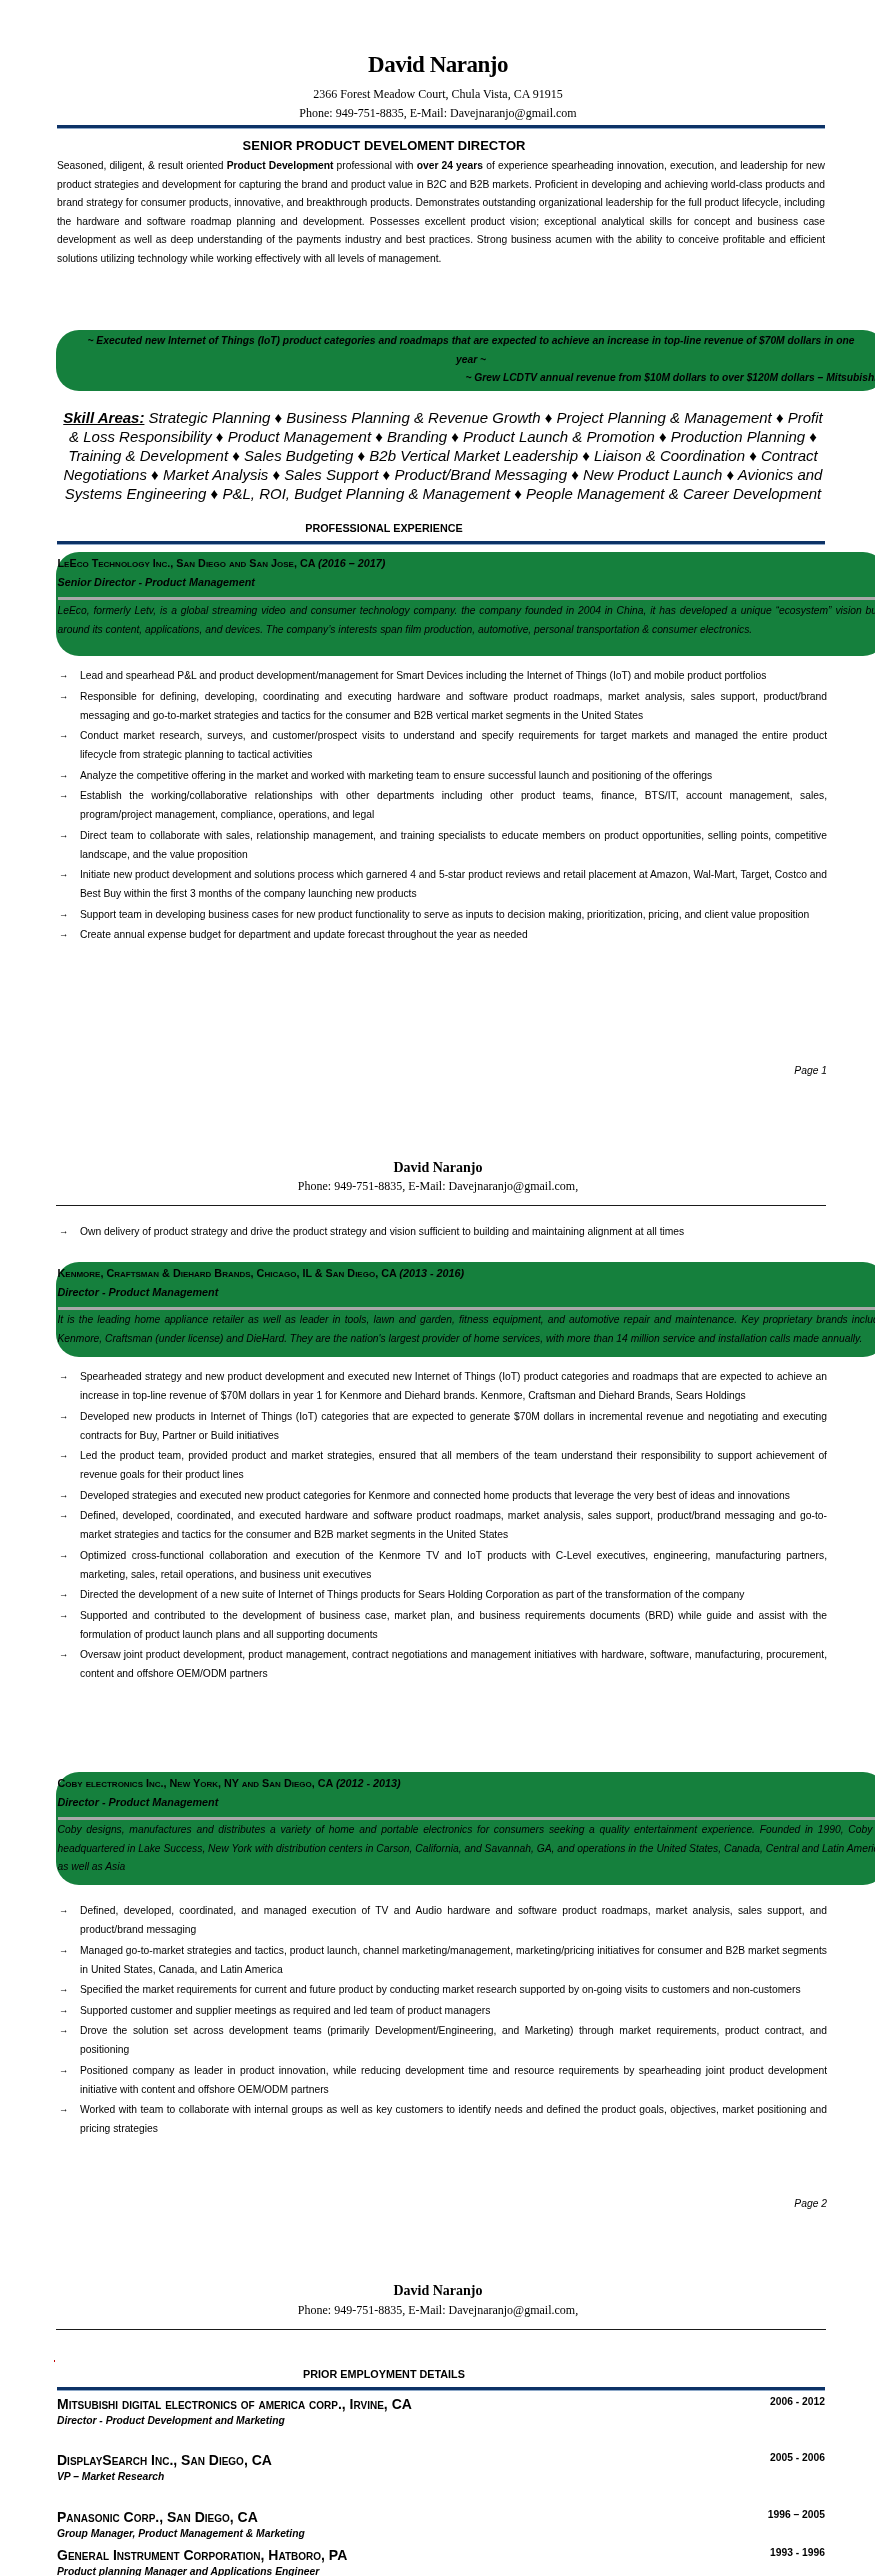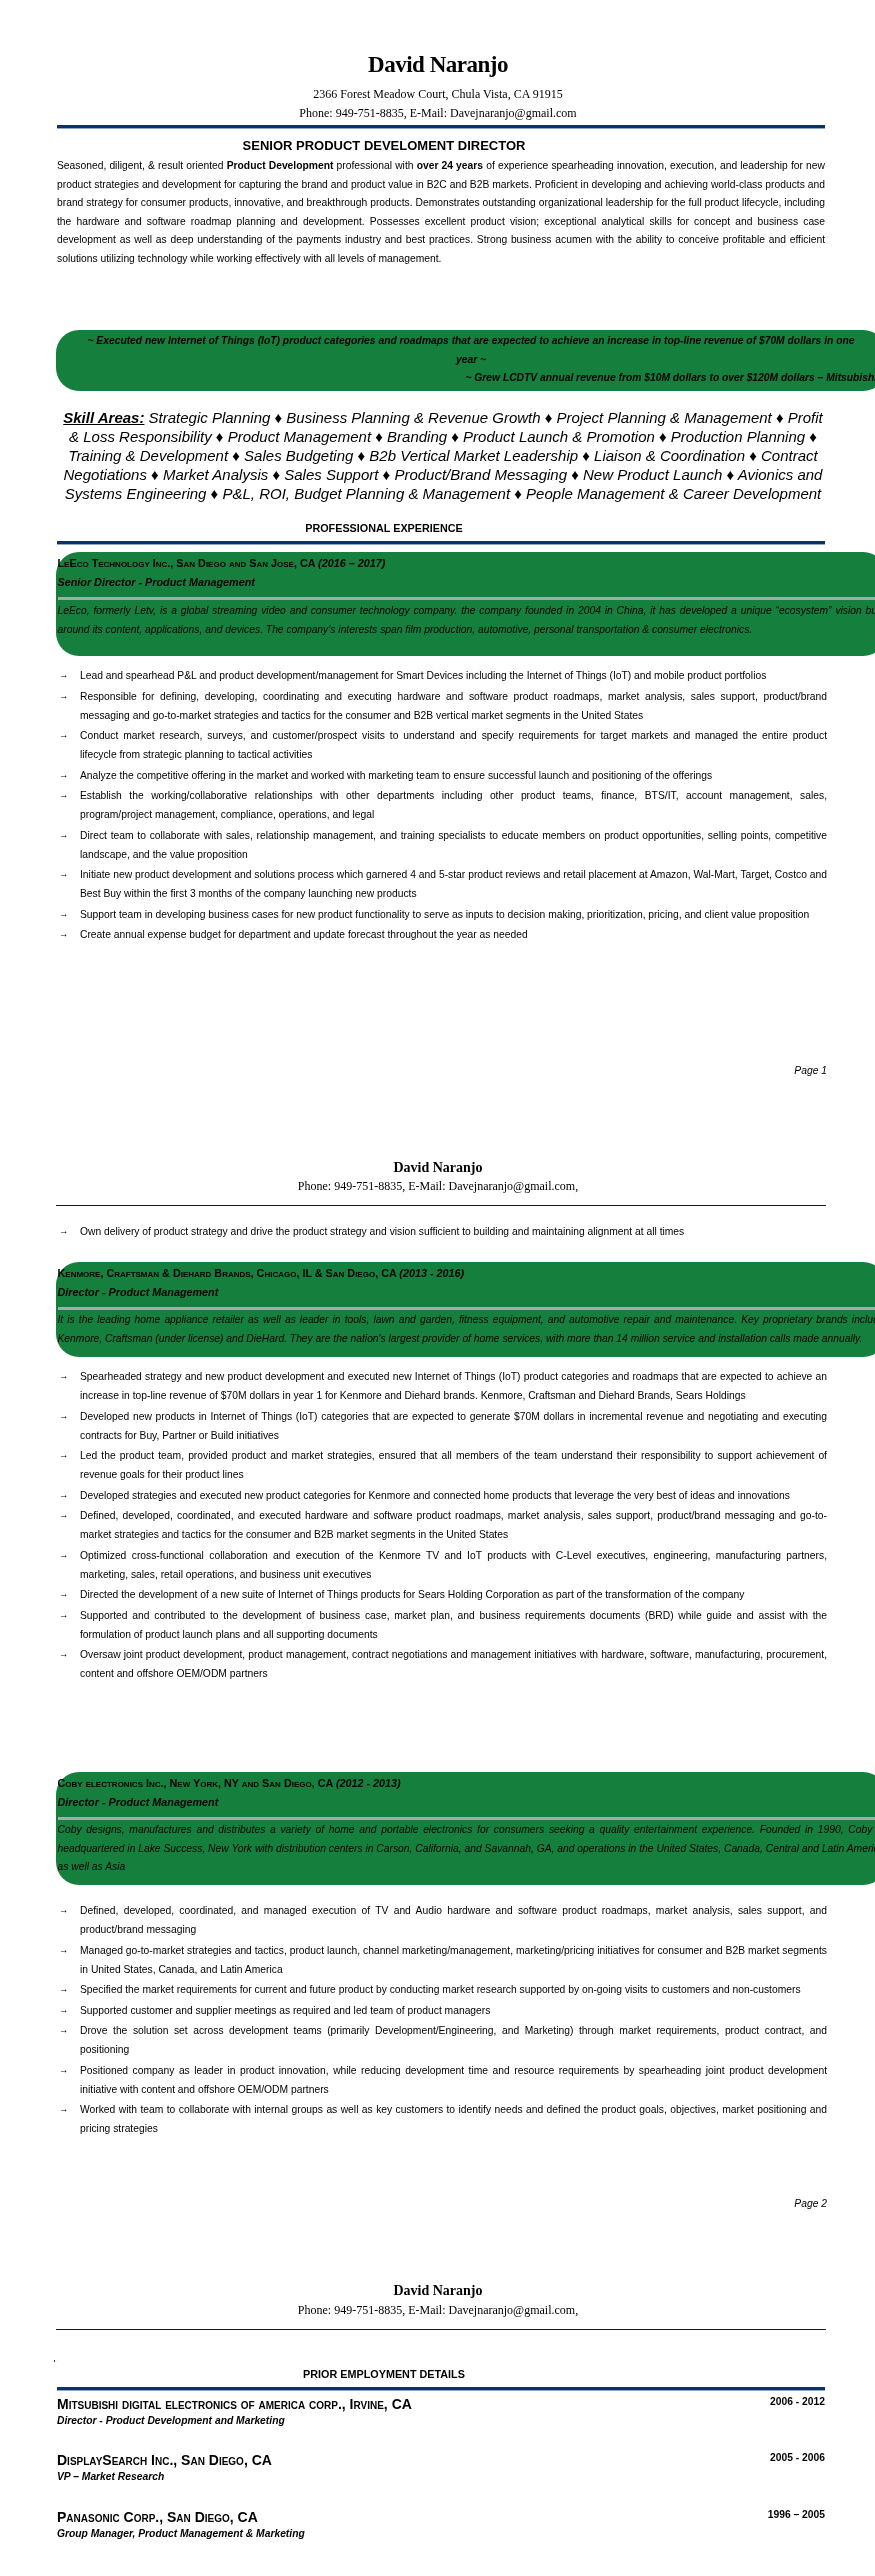--- a/index.html
+++ b/index.html
@@ -146,15 +146,20 @@
   <div class="prior-row" style="top:185px;">
     <div class="co">DisplaySearch Inc., San Diego, CA</div>
     <div class="yrs">2005 - 2006</div>
     <div class="role">VP – Market Research</div>
   </div>
   <div class="prior-row" style="top:242px;">
     <div class="co">Panasonic Corp., San Diego, CA</div>
     <div class="yrs">1996 – 2005</div>
     <div class="role">Group Manager, Product Management &amp; Marketing</div>
   </div>
+  <div class="prior-row" style="top:280px;">
+    <div class="co">General Instrument Corporation, Hatboro, PA</div>
+    <div class="yrs">1993 - 1996</div>
+    <div class="role">Product planning Manager and Applications Engineer</div>
+  </div>
 
 </div>
 
 
 </body></html>

